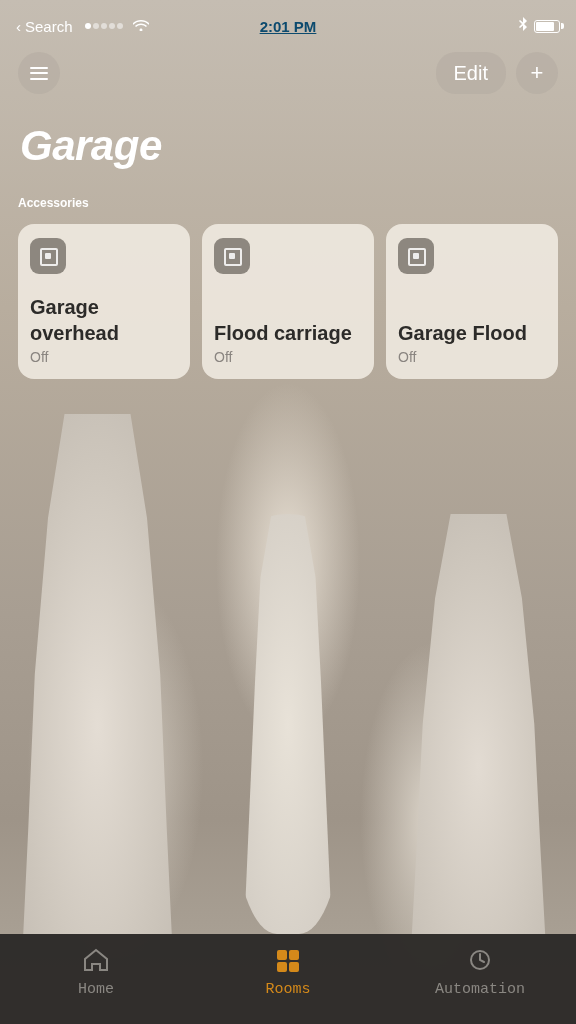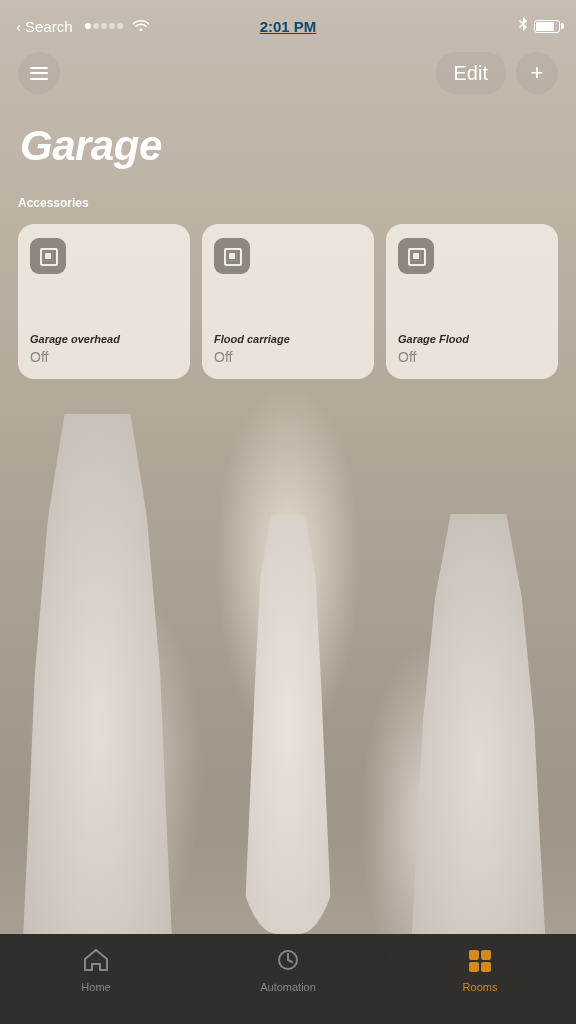--- a/index.html
+++ b/index.html
@@ -305,25 +305,24 @@
       left: 50%;
       transform: translate(-50%, -50%);
       width: 6px;
       height: 6px;
       background: rgba(255,255,255,0.85);
       border-radius: 1px;
     }
 
     .accessory-name {
       color: #2c2b29;
-      font-size: 11px;
+      font-size: 20px;
       font-weight: 600;
       line-height: 1.3;
       margin-bottom: 3px;
-      font-style: italic;
     }
 
     .accessory-status {
       color: #8a8580;
       font-size: 14px;
       font-weight: 400;
     }
 
     
     .tab-bar {
@@ -348,22 +347,23 @@
       cursor: pointer;
       padding-top: 4px;
     }
 
     .tab-icon {
       font-size: 24px;
       line-height: 1;
     }
 
     .tab-label {
-      font-size: 11px;
+      font-size: 15px;
       font-weight: 500;
+      font-family: Liberation Mono, monospace;
     }
 
     .tab-item.inactive .tab-icon,
     .tab-item.inactive .tab-label {
       color: #8a8782;
     }
 
     .tab-item.active .tab-icon,
     .tab-item.active .tab-label {
       color: #d4891a;
@@ -467,37 +467,37 @@
 
 <div class="tab-bar">
 
   <div class="tab-item inactive">
     <span class="tab-icon">
       <svg width="26" height="24" viewBox="0 0 26 24" fill="none">
         <path d="M13 2L2 11V22H9V16H17V22H24V11L13 2Z" stroke="#8a8782" stroke-width="2" fill="none"></path>
       </svg>
     </span>
     <span class="tab-label">Home</span>
-  </div>
-
-  <div class="tab-item inactive">
-    <span class="tab-icon">
-      <svg width="26" height="24" viewBox="0 0 26 24" fill="none">
-        <circle cx="13" cy="12" r="9" stroke="#8a8782" stroke-width="2" fill="none"></circle>
-        <polyline points="13,6 13,12 17,14" stroke="#8a8782" stroke-width="2" fill="none" stroke-linecap="round"></polyline>
-      </svg>
-    </span>
-    <span class="tab-label">Automation</span>
   </div>
 
   <div class="tab-item active">
     <span class="tab-icon">
       <svg width="26" height="24" viewBox="0 0 26 24" fill="none">
         <rect x="2" y="2" width="10" height="10" rx="2" fill="#d4891a"></rect>
         <rect x="14" y="2" width="10" height="10" rx="2" fill="#d4891a"></rect>
         <rect x="2" y="14" width="10" height="10" rx="2" fill="#d4891a"></rect>
         <rect x="14" y="14" width="10" height="10" rx="2" fill="#d4891a"></rect>
       </svg>
     </span>
     <span class="tab-label">Rooms</span>
   </div>
 
+  <div class="tab-item inactive">
+    <span class="tab-icon">
+      <svg width="26" height="24" viewBox="0 0 26 24" fill="none">
+        <circle cx="13" cy="12" r="9" stroke="#8a8782" stroke-width="2" fill="none"></circle>
+        <polyline points="13,6 13,12 17,14" stroke="#8a8782" stroke-width="2" fill="none" stroke-linecap="round"></polyline>
+      </svg>
+    </span>
+    <span class="tab-label">Automation</span>
+  </div>
+
 </div>
 
 </body></html>

